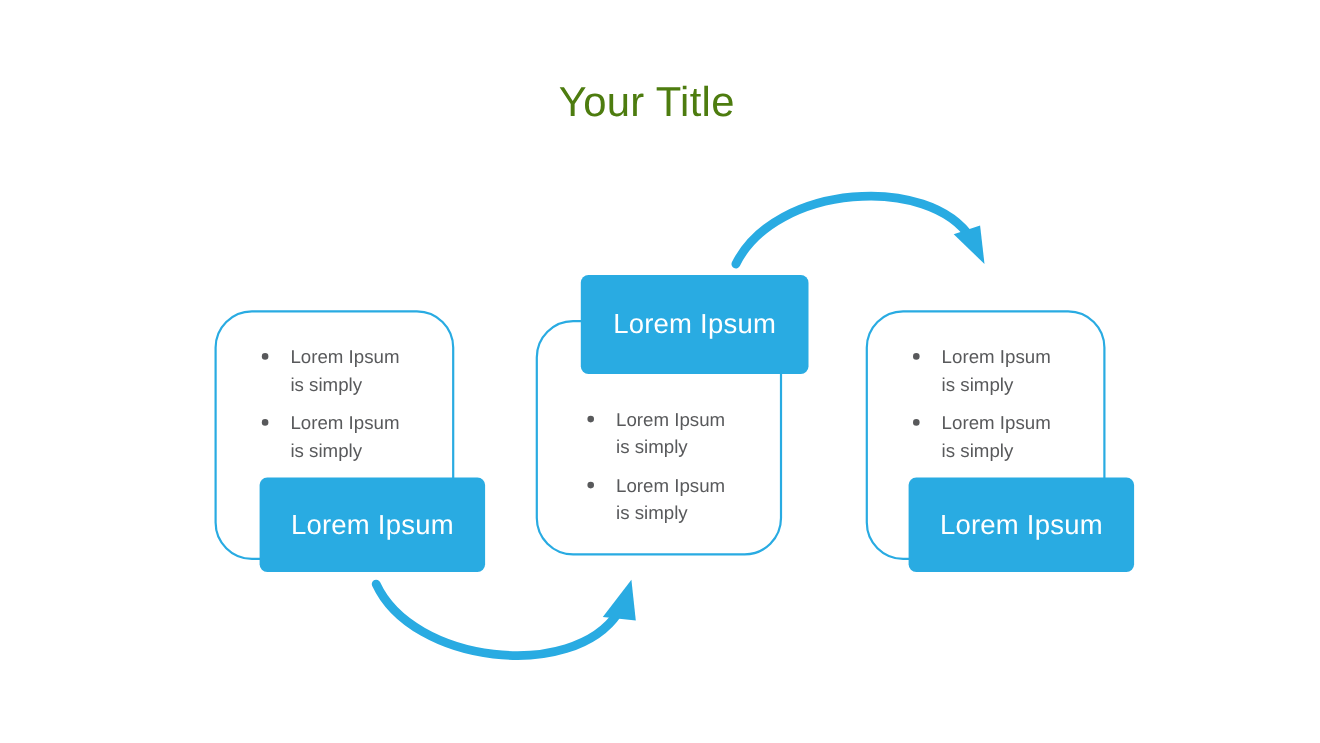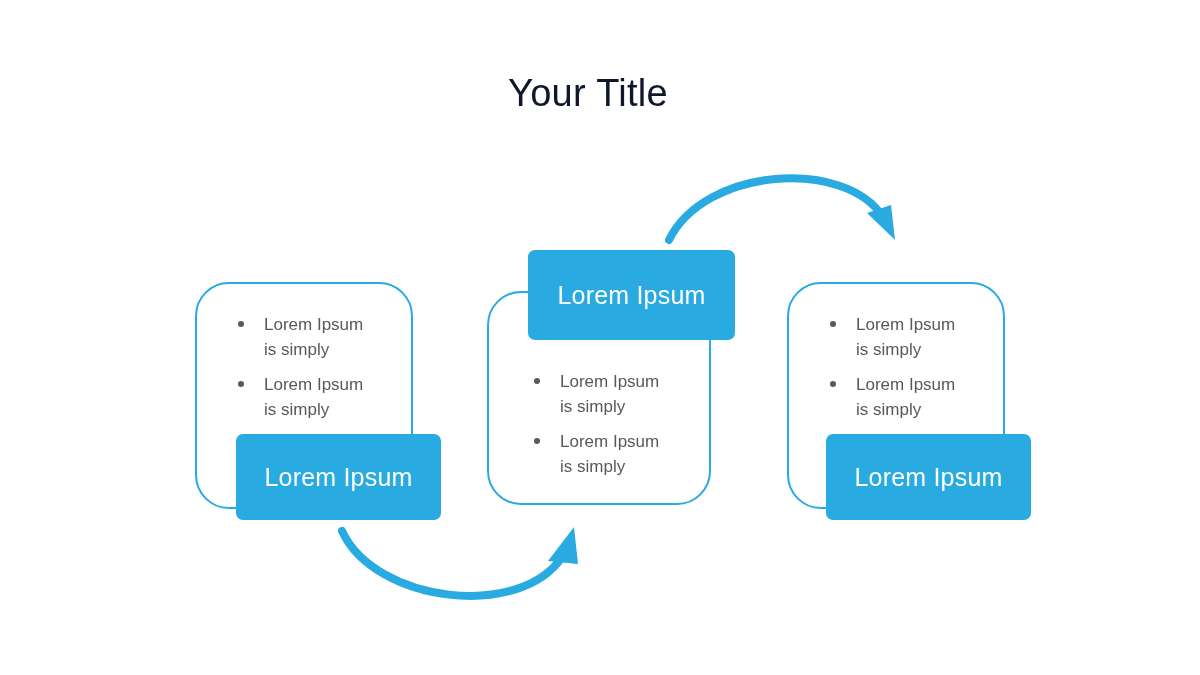--- a/index.html
+++ b/index.html
@@ -22,21 +22,21 @@
   
   #slide-title {
     position: absolute;
     left: 0;
     top: 72px;
     width: 1176px;
     text-align: center;
     font-size: 38px;
     font-weight: 400;
     letter-spacing: 0.3px;
-    color: #0f172a;
+    color: #4d7c0f;
     white-space: nowrap;
   }
 
   
   .card-outline {
     position: absolute;
     box-sizing: border-box;
     border: 2.5px solid #29ABE2;
     border-radius: 34px;
     background: #ffffff;

